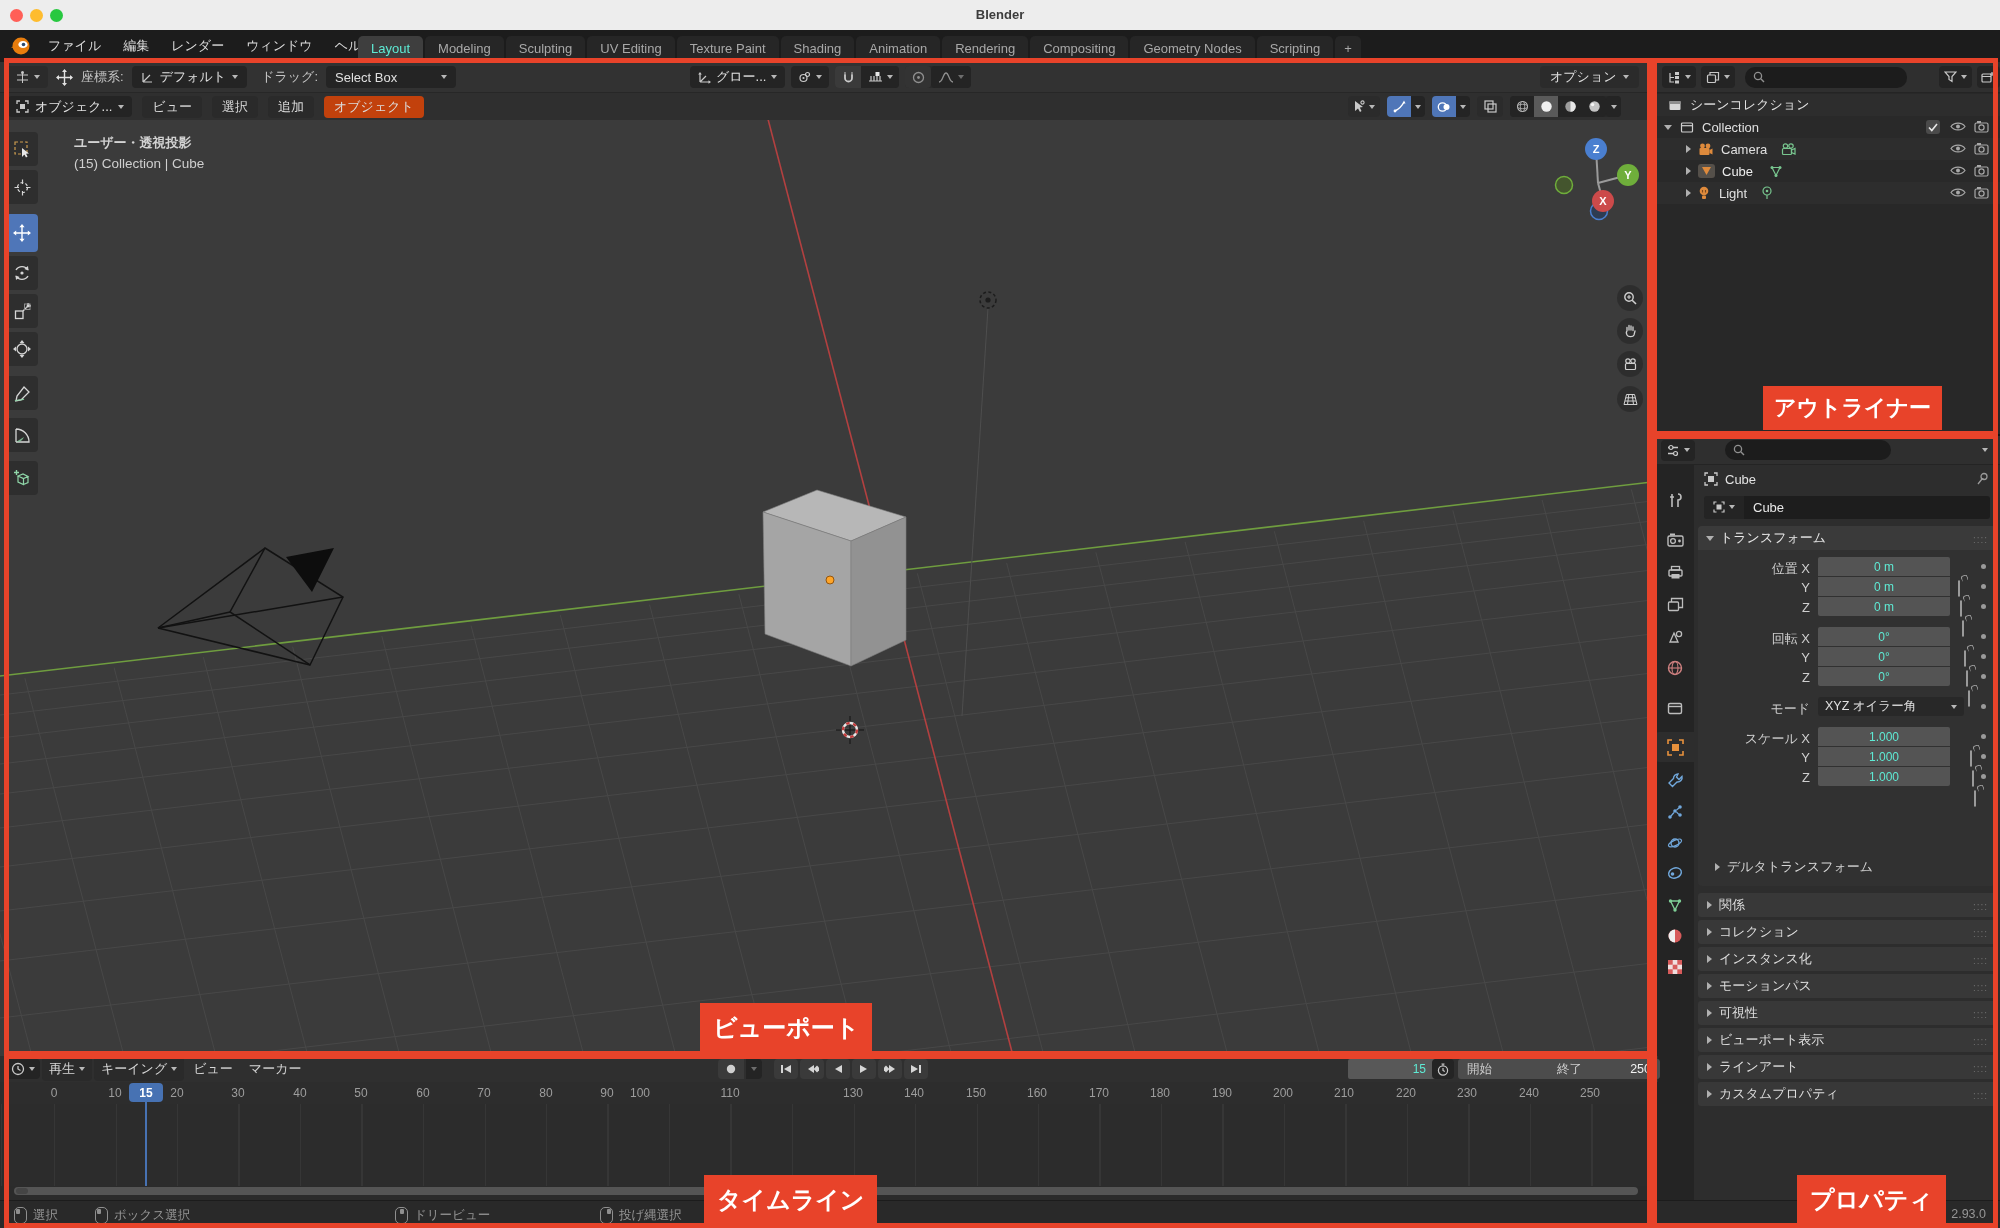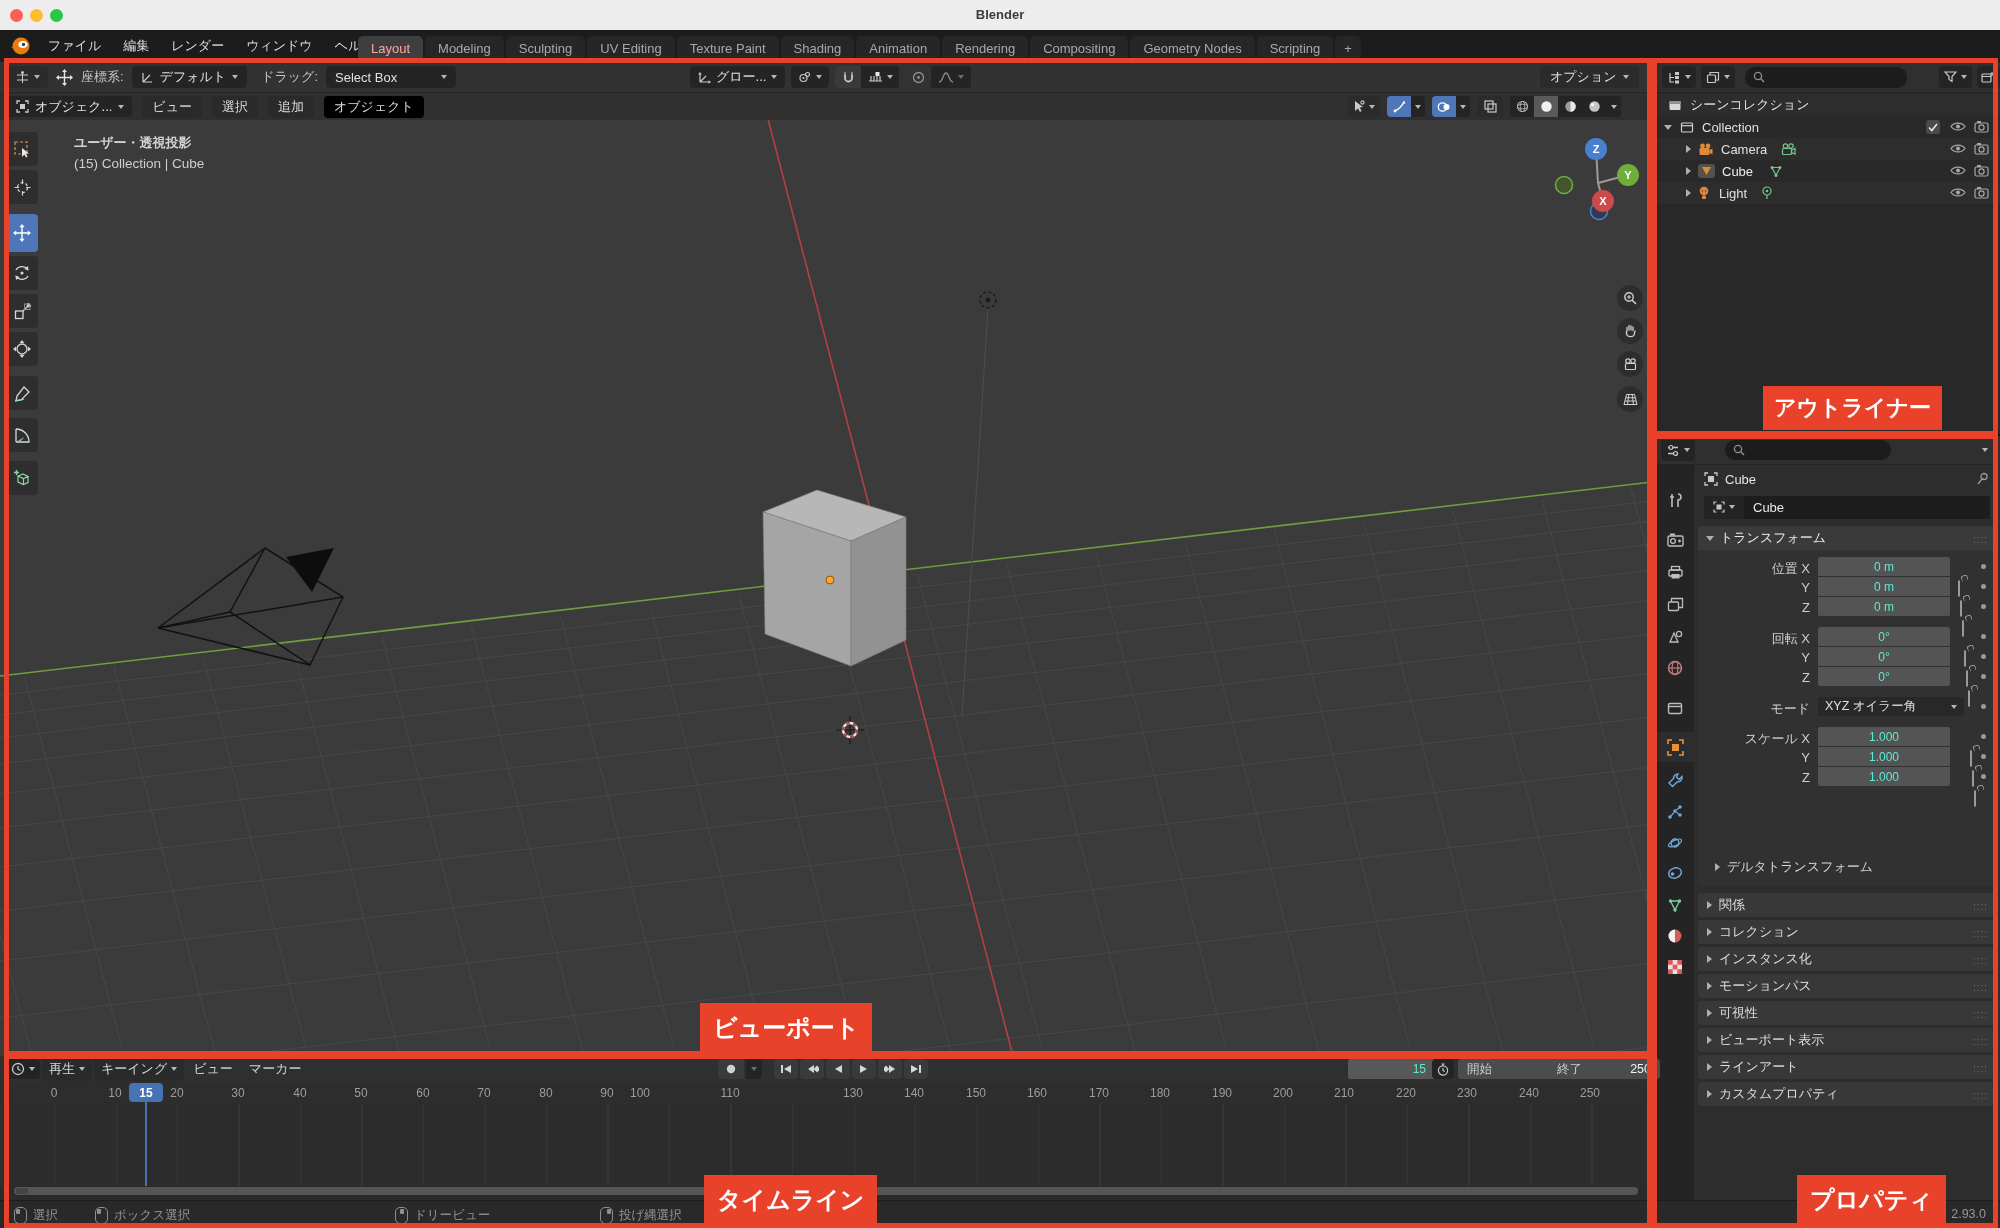--- a/index.html
+++ b/index.html
@@ -7,21 +7,21 @@
        font-family:"Liberation Sans","DejaVu Sans",sans-serif;color:#d8d8d8;font-size:13px;}
   .abs{position:absolute;}
   .flex{display:flex;align-items:center;}
   .btn{background:#2b2b2b;border-radius:4px;display:flex;align-items:center;justify-content:center;gap:4px;}
   .btn.dark{background:#242424;}
   .btn.blue{background:#4f76b8;}
   .chev{width:0;height:0;border-left:3.5px solid transparent;border-right:3.5px solid transparent;border-top:4.5px solid #b8b8b8;}
   .chev.dim{border-top-color:#6d6d6d;}
   .menu-label{color:#dcdcdc;padding:4px 8px;border-radius:4px;}
   .tab{padding:5px 13px;border-radius:5px 5px 0 0;background:#262626;color:#a8a8a8;margin-right:2px;white-space:nowrap;}
-  .tab.active{background:#3e3e3e;color:#fca5a5;}
+  .tab.active{background:#3e3e3e;color:#5eead4;}
   .vfield{background:#545454;border-radius:2px;color:#5eead4;font-size:12px;
           display:flex;align-items:center;justify-content:center;height:19px;}
   .plabel{position:absolute;width:112px;text-align:right;color:#cfcfcf;font-size:13px;}
   .lock{width:9px;height:7px;border:1.3px solid #9a9a9a;border-radius:1px;position:relative;margin-top:5px;}
   .lock:before{content:"";position:absolute;top:-6px;left:2px;width:5px;height:5px;border:1.3px solid #9a9a9a;border-bottom:none;border-radius:3px 3px 0 0;transform:rotate(-14deg);}
   .kdot{width:5px;height:5px;border-radius:50%;background:#9a9a9a;}
   .dots:after{content:"::::";color:#6e6e6e;font-size:10px;letter-spacing:1px;}
   .sect{position:absolute;left:4px;right:4px;height:24px;background:#383838;border-radius:3px;
         display:flex;align-items:center;color:#dedede;}
   .tri-r{width:0;height:0;border-top:4px solid transparent;border-bottom:4px solid transparent;border-left:5px solid #b0b0b0;margin:0 7px 0 9px;}
@@ -220,21 +220,21 @@
           <svg width="13" height="13" viewBox="0 0 13 13">
             <path d="M1 4 V1 H4 M9 1 H12 V4 M12 9 V12 H9 M4 12 H1 V9" stroke="#c9c9c9" stroke-width="1.3" fill="none"></path>
             <rect x="4" y="4" width="5" height="5" fill="#c9c9c9"></rect>
           </svg>
           <span style="color:#e3e3e3;">オブジェク...</span>
           <span class="chev"></span>
         </span>
         <span class="menu-label" style="background:#2a2a2a;border-radius:4px;padding:2px 10px;">ビュー</span>
         <span class="menu-label" style="background:#2a2a2a;border-radius:4px;padding:2px 10px;">選択</span>
         <span class="menu-label" style="background:#2a2a2a;border-radius:4px;padding:2px 10px;">追加</span>
-        <span class="menu-label" style="background:#000000;border-radius:4px;padding:2px 10px;">オブジェクト</span>
+        <span class="menu-label" style="background:#c2410c;border-radius:4px;padding:2px 10px;">オブジェクト</span>
       </div>
 
       <div class="abs flex" style="left:1348px;top:3px;height:21px;gap:7px;">
         <span class="btn" style="height:21px;padding:0 5px;">
           <svg width="12" height="13" viewBox="0 0 12 13">
             <path d="M2 1 L2 11 L5 8.5 L7 12 L8.5 11 L6.8 7.6 L10 7 Z" fill="#c9c9c9"></path>
             <circle cx="9.5" cy="2.5" r="1.6" fill="none" stroke="#c9c9c9" stroke-width="1.1"></circle>
           </svg>
             <span class="chev"></span>
         </span>

